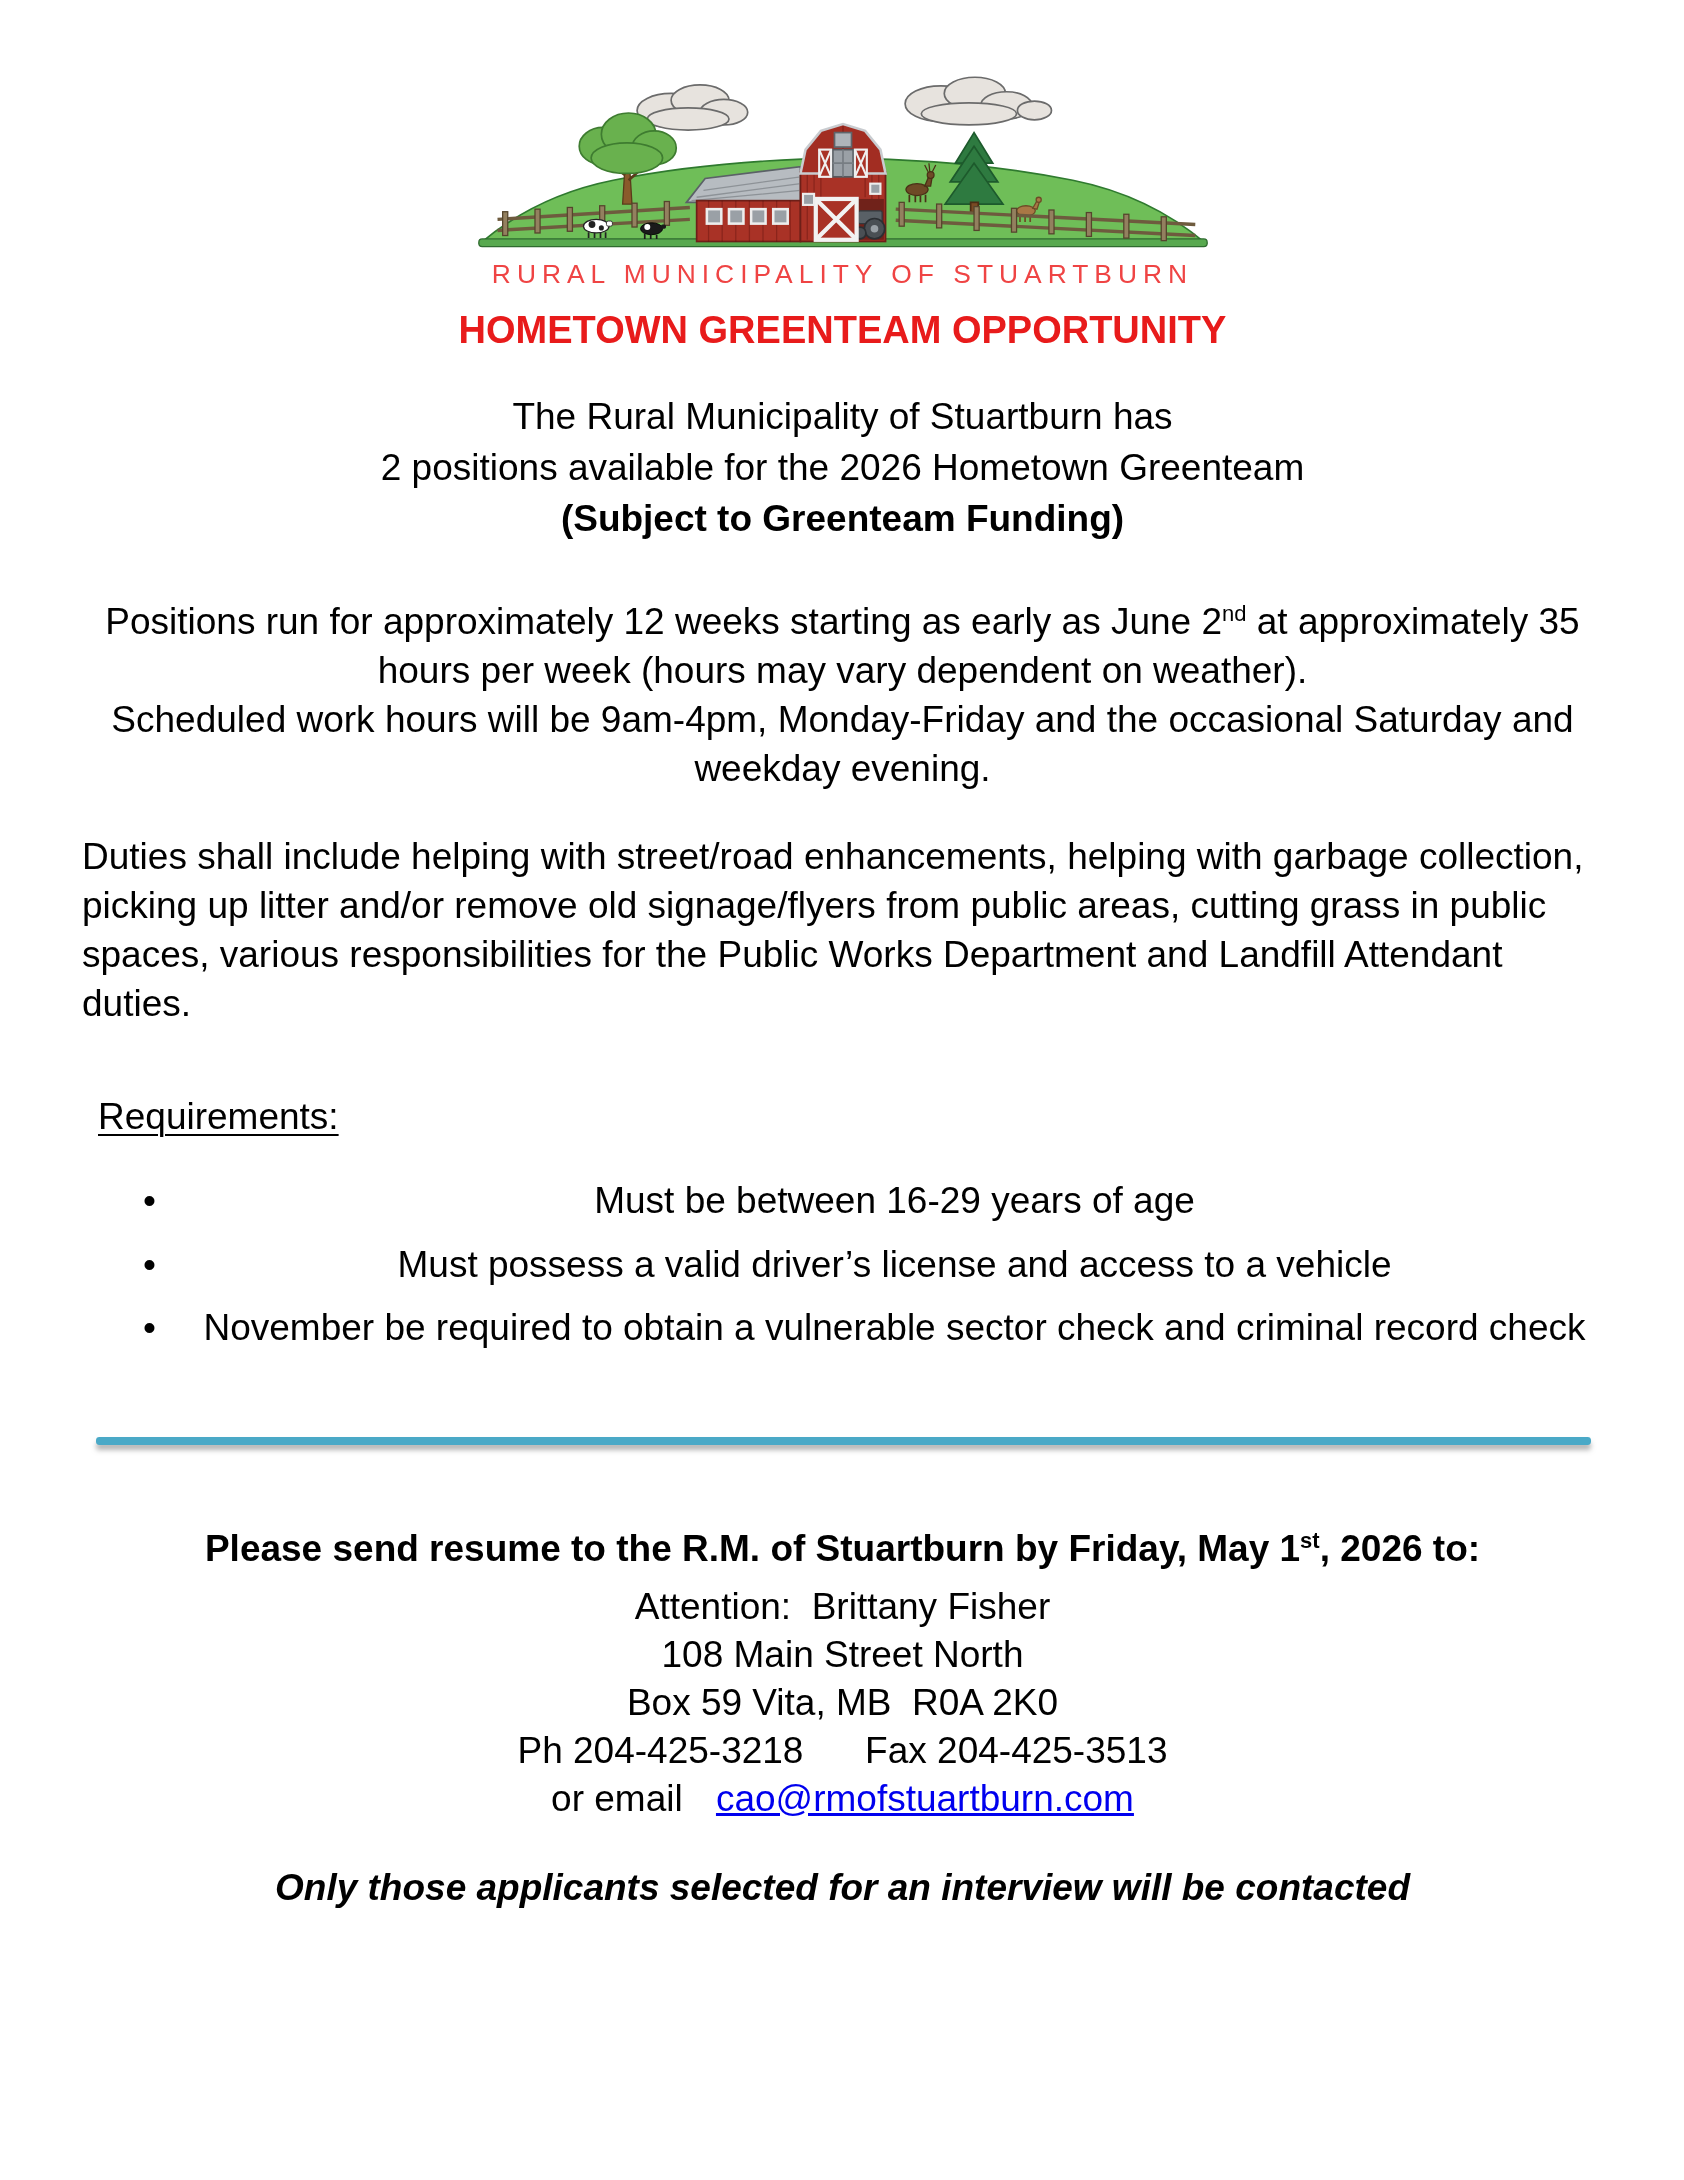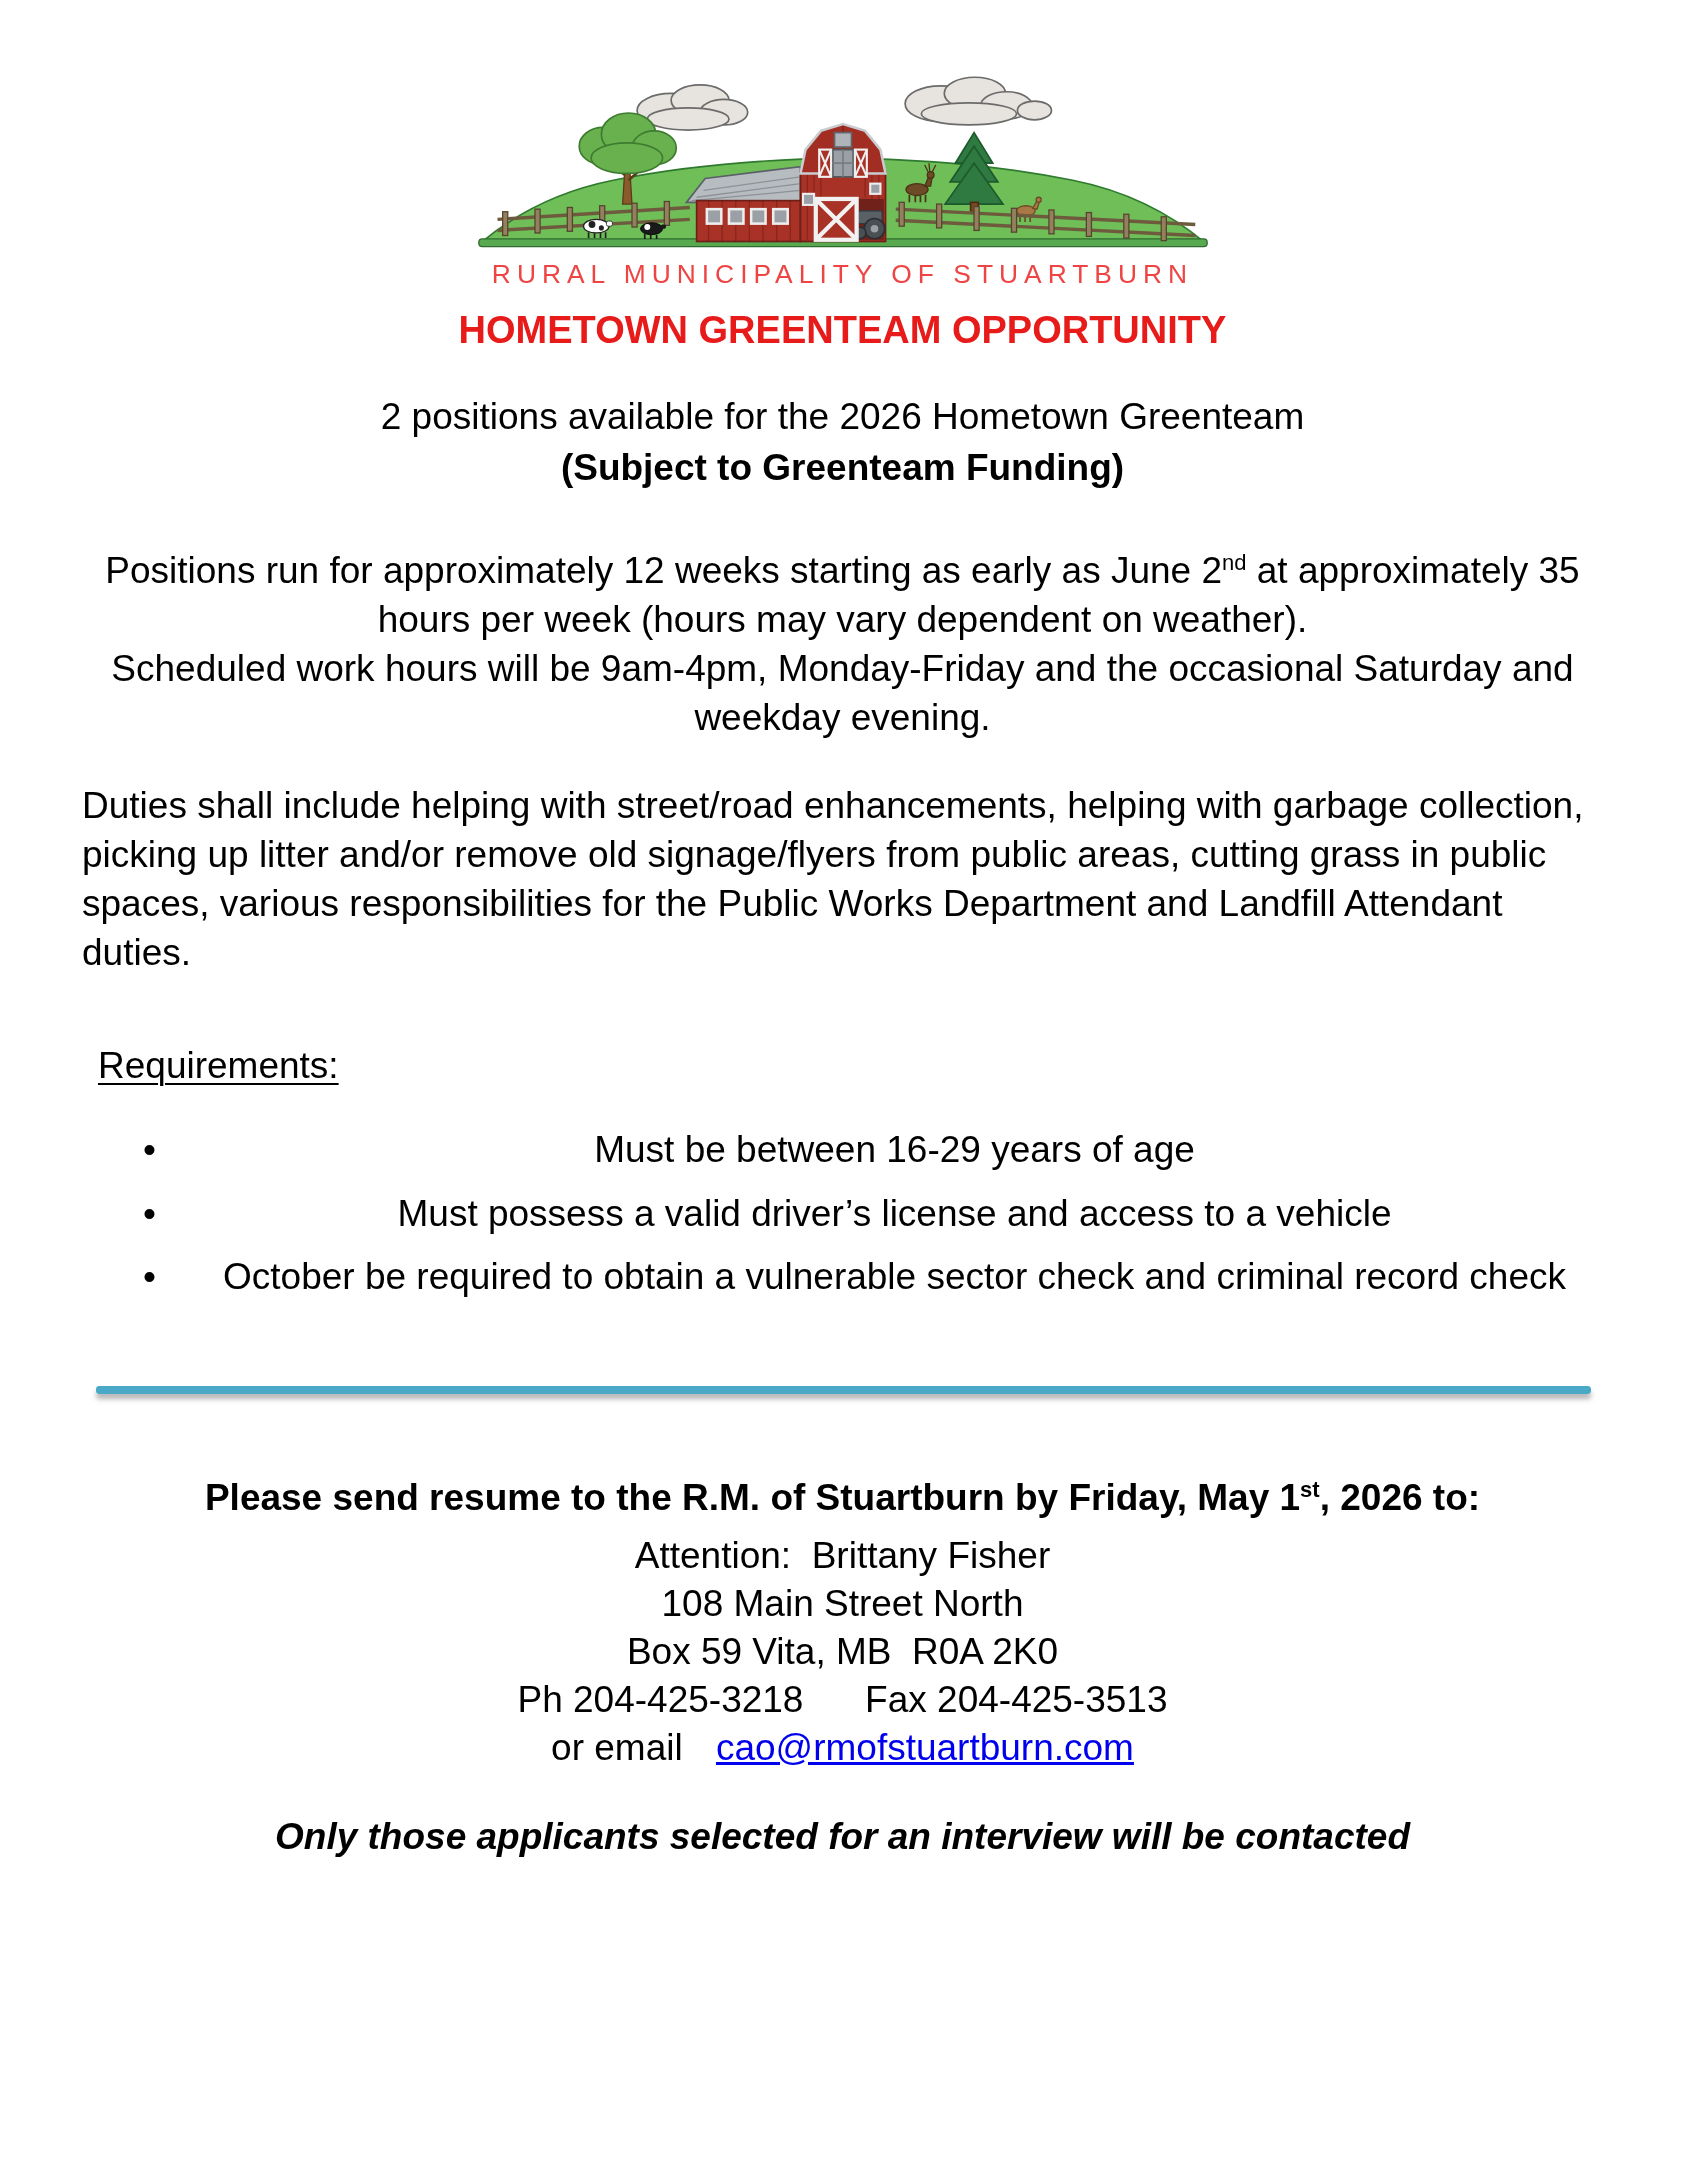--- a/index.html
+++ b/index.html
@@ -211,40 +211,41 @@
         <rect x="393" y="162" width="13" height="13" fill="#9aa0a6" stroke="#ededed" stroke-width="2.5"></rect>
         <rect x="472" y="150" width="12" height="12" fill="#9aa0a6" stroke="#ededed" stroke-width="2.5"></rect>
       </g>
     </svg>
     <div class="logo-caption">RURAL MUNICIPALITY OF STUARTBURN</div>
   </div>
 
   <h1 class="title">HOMETOWN GREENTEAM OPPORTUNITY</h1>
 
   <div class="intro">
+    <p>The Rural Municipality of Stuartburn has</p>
     <p>2 positions available for the 2026 Hometown Greenteam</p>
     <p class="funding">(Subject to Greenteam Funding)</p>
   </div>
 
 
   <div class="schedule">
     <p><span>Positions run for approximately 12 weeks starting as early as June 2</span><sup>nd</sup><span> at approximately 35 hours per week (hours may vary dependent on weather).</span></p>
     <p>Scheduled work hours will be 9am-4pm, Monday-Friday and the occasional Saturday and weekday evening.</p>
   </div>
 
   <div class="duties">
     <p>Duties shall include helping with street/road enhancements, helping with garbage collection, picking up litter and/or remove old signage/flyers from public areas, cutting grass in public spaces, various responsibilities for the Public Works Department and Landfill Attendant duties.</p>
   </div>
 
   <div class="requirements">
     <h3 class="req-heading">Requirements:</h3>
     <ul class="req">
       <li>Must be between 16-29 years of age</li>
       <li>Must possess a valid driver’s license and access to a vehicle</li>
-      <li>October be required to obtain a vulnerable sector check and criminal record check</li>
+      <li>November be required to obtain a vulnerable sector check and criminal record check</li>
     </ul>
   </div>
 
   <div class="divider"></div>
 
   <div class="contact">
     <p class="send"><span>Please send resume to the R.M. of Stuartburn by Friday, May 1</span><sup>st</sup><span>, 2026 to:</span></p>
     <p>Attention:  Brittany Fisher</p>
     <p>108 Main Street North</p>
     <p>Box 59 Vita, MB  R0A 2K0</p>

